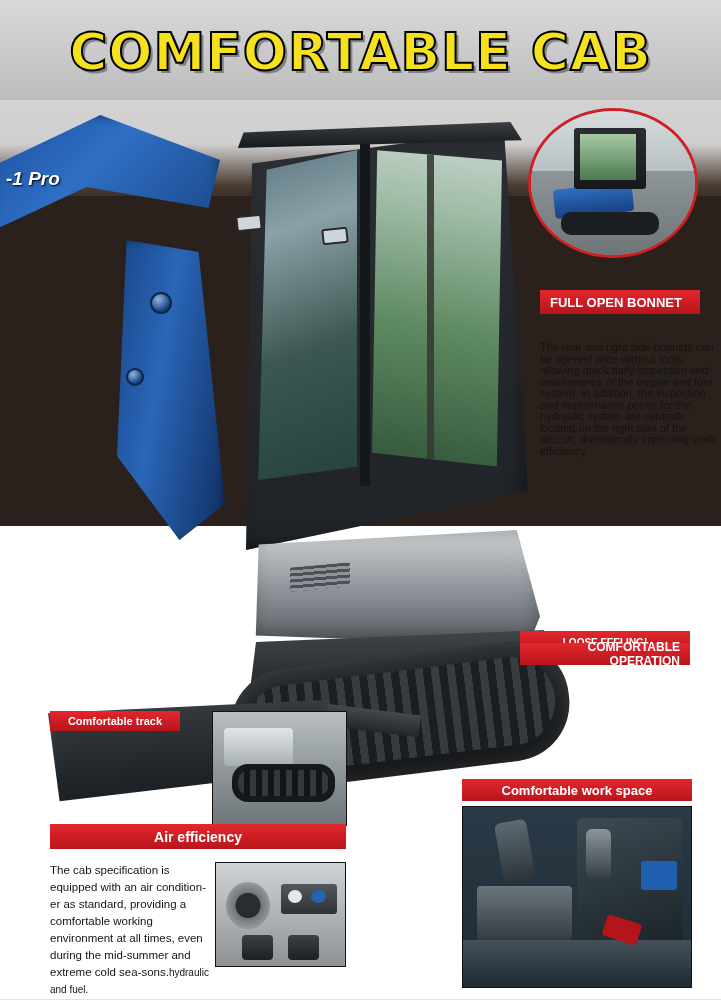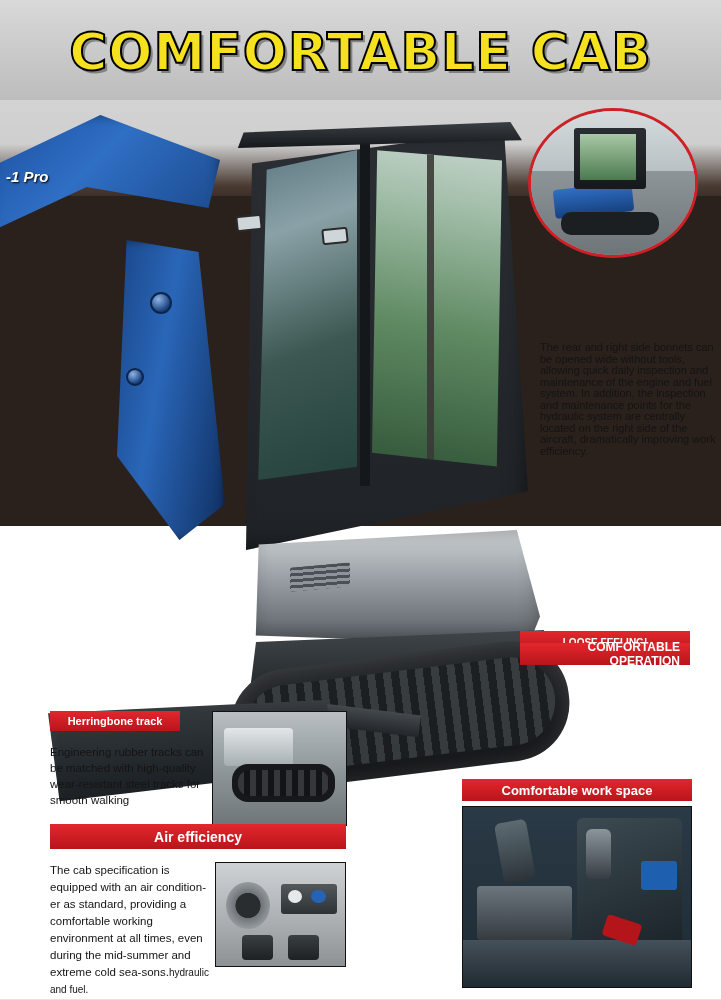--- a/index.html
+++ b/index.html
@@ -50,21 +50,21 @@
   .machine { position:absolute; left:0; top:110px; width:560px; height:590px; }
 
   .arm {
     position:absolute; left:-10px; top:5px; width:230px; height:150px;
     background:linear-gradient(135deg,#1d4fa0 0%,#2f6fc4 40%,#17407f 100%);
     clip-path:polygon(0% 35%,48% 0%,100% 30%,95% 62%,42% 48%,0% 78%);
     box-shadow:inset 0 0 12px rgba(0,0,0,.5);
   }
   .arm-label {
     position:absolute; left:6px; top:58px;
-    color:#fff; font-size:15px; font-weight:bold; font-style:italic;
+    color:#fff; font-size:19px; font-weight:bold; font-style:italic;
     text-shadow:1px 1px 2px #000;
   }
   .arm2 {
     position:absolute; left:105px; top:130px; width:120px; height:300px;
     background:linear-gradient(100deg,#16407f 0%,#2a66b8 45%,#0f2f61 100%);
     clip-path:polygon(18% 0%,78% 4%,100% 88%,62% 100%,10% 72%);
     box-shadow:inset 0 0 10px rgba(0,0,0,.55);
   }
   .pin1 {
     position:absolute; left:150px; top:182px; width:22px; height:22px;
@@ -282,38 +282,38 @@
 
   <div class="circle-photo">
     <div class="cp-sky"></div>
     <div class="cp-ground"></div>
     <div class="cp-blue"></div>
     <div class="cp-cab"></div>
     <div class="cp-glass"></div>
     <div class="cp-track"></div>
   </div>
 
+  <div class="label-bar" id="bonnet-bar">FULL OPEN BONNET</div>
   <div class="body-text" id="bonnet-text">The rear and right side bonnets can be opened wide without tools, allowing quick daily inspection and maintenance of the engine and fuel system. In addition, the inspection and maintenance points for the hydraulic system are centrally located on the right side of the aircraft, dramatically improving work efficiency.</div>
 
   <div class="label-bar" id="loose-bar">LOOSE FEELING!</div>
   <div class="label-bar" id="comfort-bar">COMFORTABLE OPERATION</div>
 
   <div class="label-bar" id="workspace-bar">Comfortable work space</div>
   <div class="ws-photo">
     <div class="ws-seat"></div>
     <div class="ws-lever-l"></div>
     <div class="ws-lever-r"></div>
     <div class="ws-console"></div>
     <div class="ws-blue"></div>
     <div class="ws-floor"></div>
     <div class="ws-red"></div>
   </div>
 
-  <div class="label-bar" id="herring-bar">Herringbone track</div>
-  <div class="body-text" id="herring-text">Engineering rubber tracks can be matched with high-quality wear-resistant steel tracks for smooth walking</div>
+  <div class="label-bar" id="herring-bar">Comfortable track</div>
   <div class="herring-photo">
     <div class="hp-machine"></div>
     <div class="hp-track"></div>
   </div>
 
   <div class="label-bar" id="ac-bar">Air efficiency</div>
   <div class="body-text" id="ac-text">
     <span>The cab specification is equipped with an air condition-er as standard, providing a comfortable working environment at all times, even during the mid-summer and extreme cold sea-sons.</span><span class="small">hydraulic and fuel.</span>
   </div>
   <div class="ac-photo">

